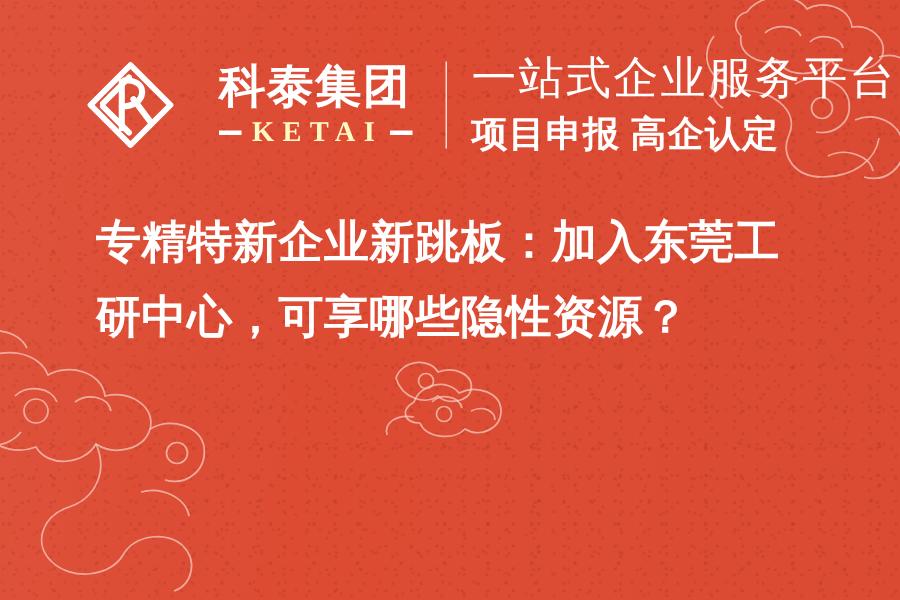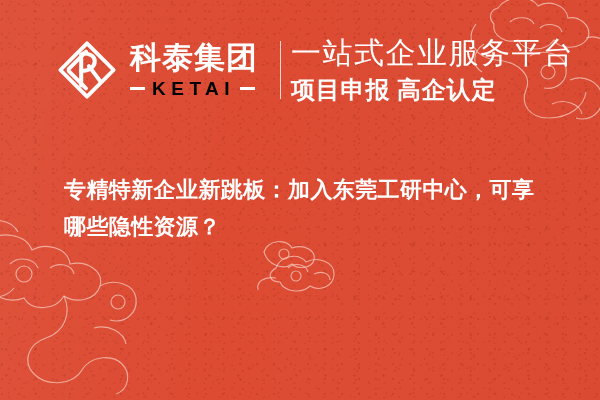--- a/index.html
+++ b/index.html
@@ -68,20 +68,21 @@
     left: 0; top: 0;
     width: 600px; height: 140px;
     display: flex;
     align-items: center;
   }
 
   .logo-block {
     display: flex;
     align-items: center;
     margin-left: 56px;
+    gap: 16px;
   }
   .emblem { width: 62px; height: 62px; flex: 0 0 auto; }
   .emblem path, .emblem polyline { fill: none; stroke: #fff; }
 
   .wordmark { margin-left: 12px; }
   .wordmark .cn {
     font-size: 31px;
     font-weight: bold;
     color: #ffffff;
     letter-spacing: 1px;
@@ -95,36 +96,36 @@
   }
   .wordmark .dash {
     display: block;
     height: 3px;
     width: 15px;
     background: #ffffff;
   }
   .wordmark .en {
     font-size: 19px;
     font-weight: bold;
-    color: #000000;
+    color: #fef9c3;
     letter-spacing: 5.5px;
     line-height: 1;
     margin: 0 5px 0 7px;
-    font-family: Liberation Sans, sans-serif;
+    font-family: Liberation Serif, serif;
   }
 
   .divider {
     width: 1px;
     height: 58px;
     background: rgba(255,255,255,.78);
     margin-left: 22px;
     flex: 0 0 auto;
   }
 
-  .tagline { margin-left: 10px; }
+  .tagline { margin-left: 16px; }
   .tagline .line1 {
     font-size: 30px;
     font-weight: normal;
     color: #ffffff;
     letter-spacing: 1.5px;
     line-height: 1.08;
     font-family: "Liberation Sans", sans-serif;
   }
   .tagline .line2 {
     font-size: 24px;
@@ -133,23 +134,23 @@
     letter-spacing: .8px;
     line-height: 1.1;
     margin-top: 7px;
     font-family: "Liberation Serif", serif;
   }
 
   
   .headline {
     position: absolute;
     left: 64px;
-    top: 172px;
+    top: 137px;
     width: 480px;
-    font-size: 22px;
+    font-size: 30px;
     font-weight: bold;
     color: #ffffff;
     line-height: 1.66;
     letter-spacing: .4px;
     font-family: "Liberation Sans", sans-serif;
   }
 </style>
 </head>
 <body>
 

